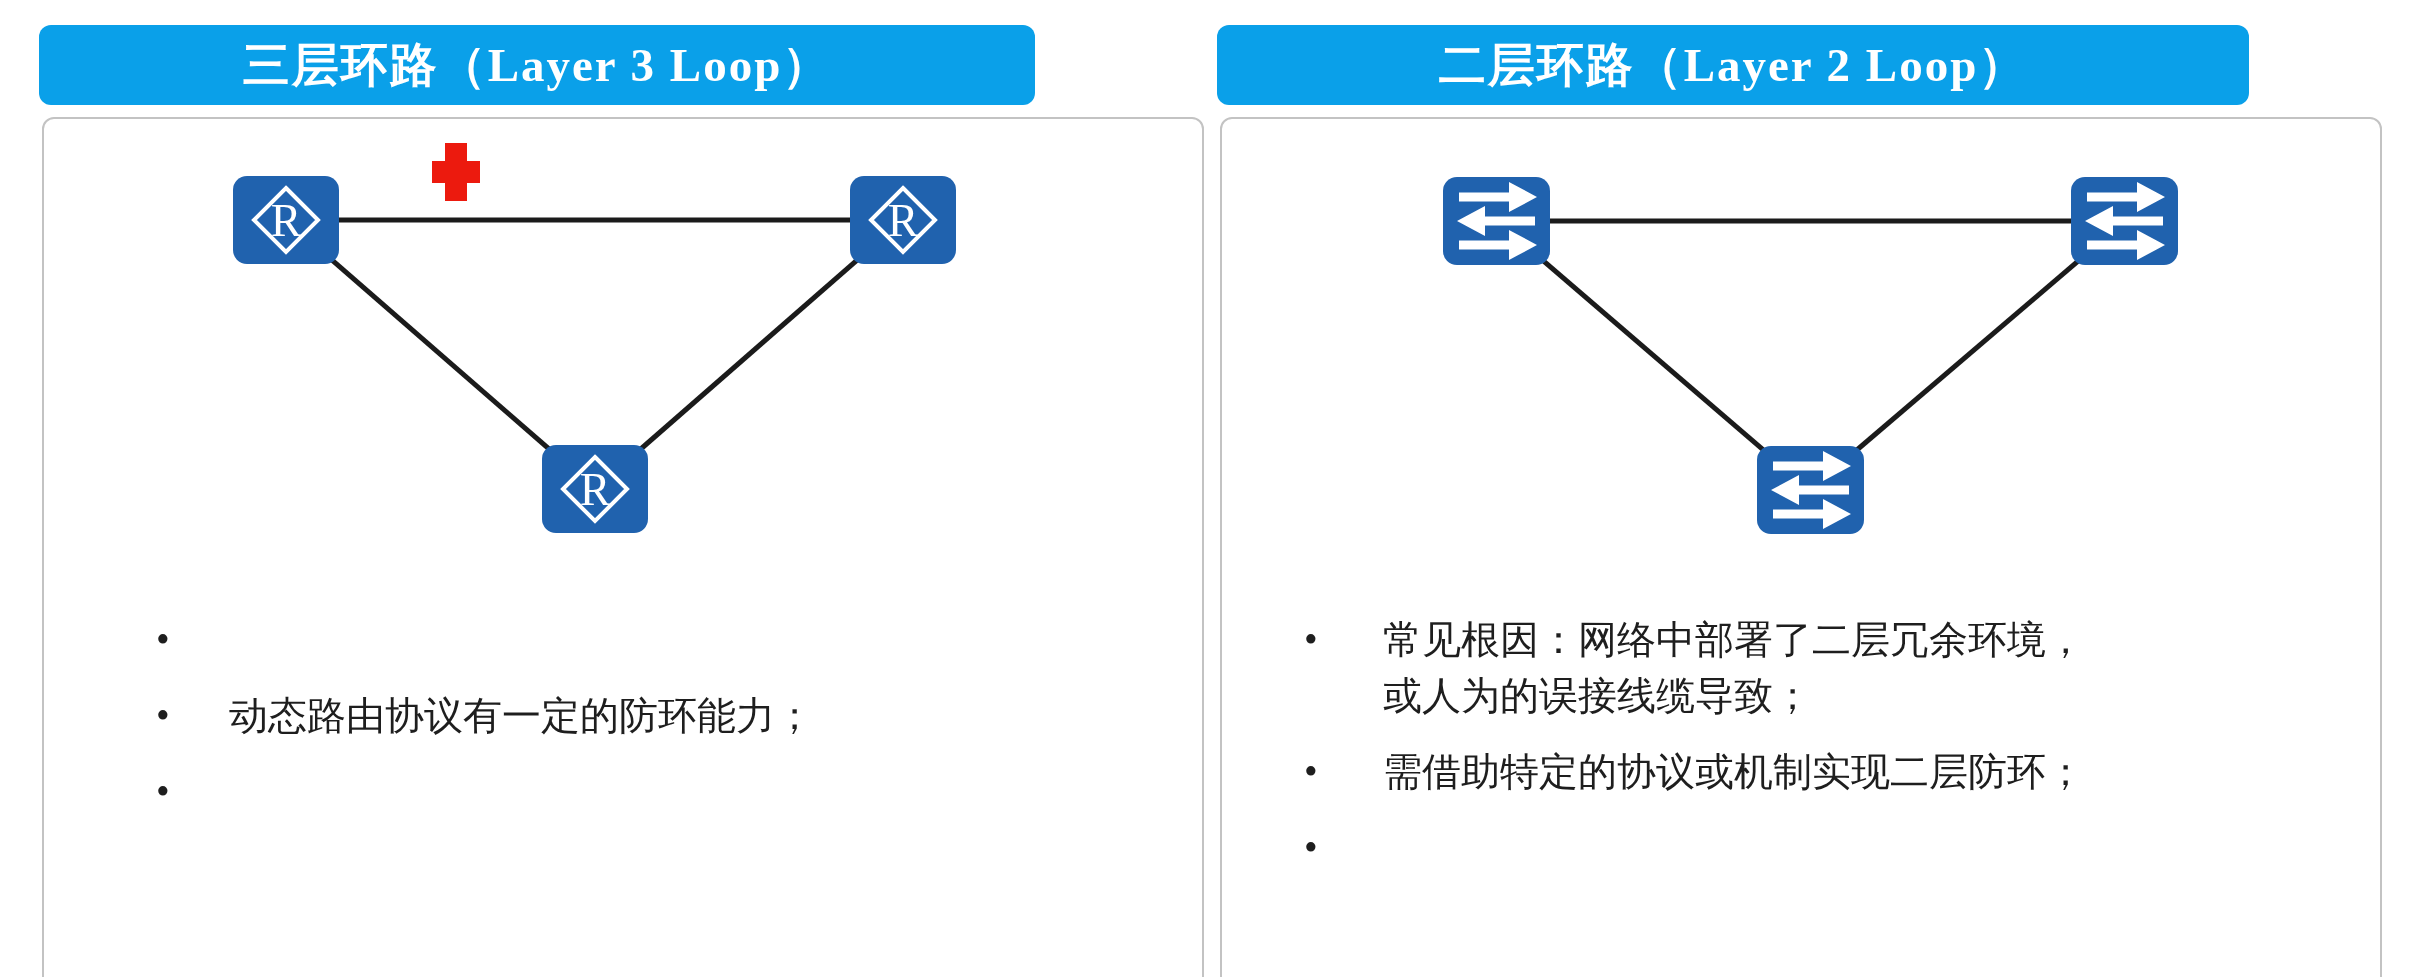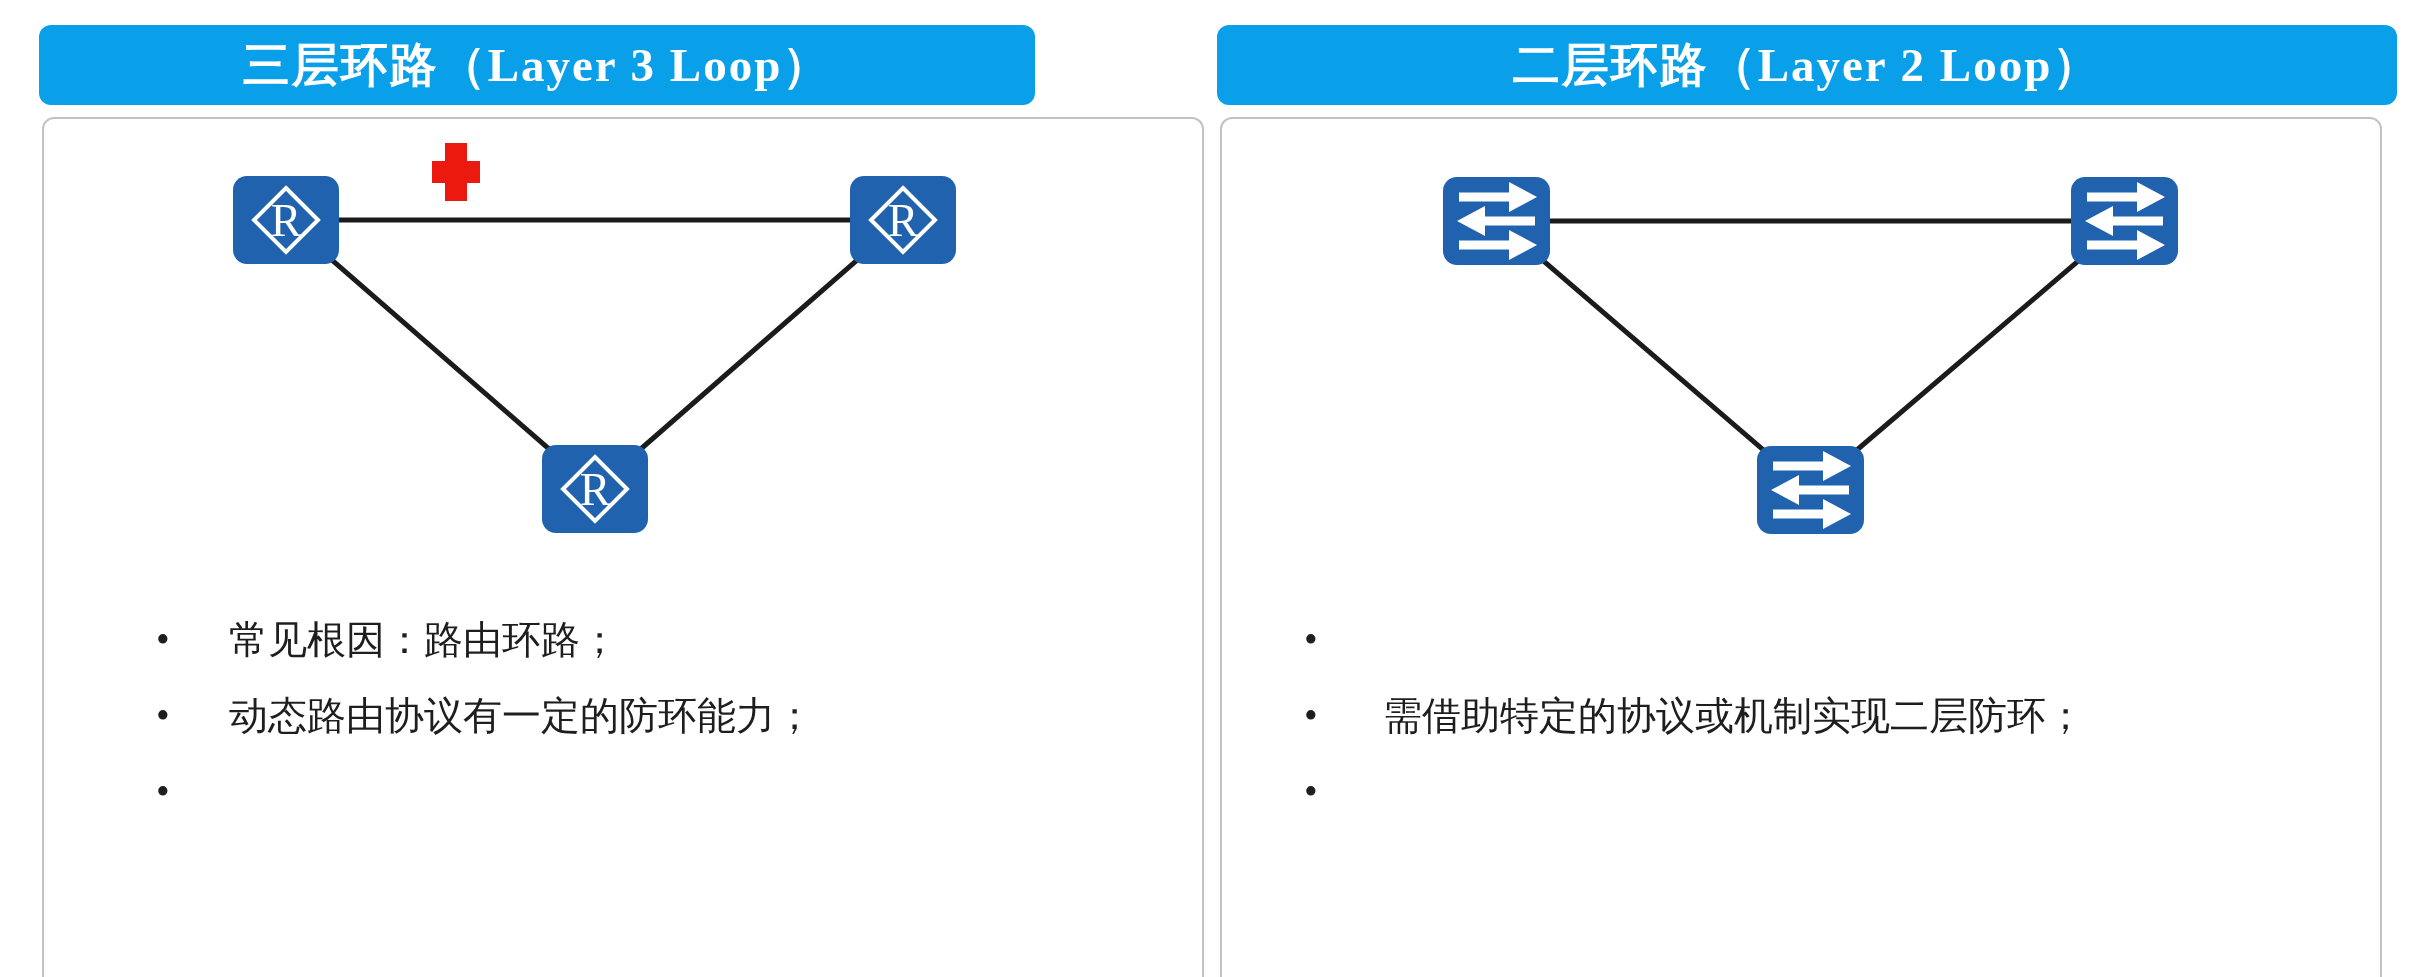--- a/index.html
+++ b/index.html
@@ -17,21 +17,21 @@
     height: 80px;
     background: #0aa0e9;
     border-radius: 12px;
     display: flex; align-items: center; justify-content: center;
     color: #ffffff;
     font-size: 47px;
     font-weight: 700;
     letter-spacing: 2px;
   }
   #header-left  { left: 39px;  top: 25px; width: 996px; }
-  #header-right { left: 1217px; top: 25px; width: 1180px; }
+  #header-right { left: 1217px; top: 25px; width: 1032px; }
 
   
   .panel-card {
     top: 117px;
     height: 890px;            
     background: #ffffff;
     border: 2px solid #c3c3c3;
     border-radius: 12px;
     box-sizing: border-box;
   }
@@ -105,21 +105,20 @@
     <path class="diamond" d="M595 457 L627 489 L595 521 L563 489 Z"></path>
     <text class="router-r" x="595" y="505">R</text>
   </g>
 
   <path class="cross" d="M445 143 L467 143 L467 161 L480 161 L480 183 L467 183 L467 201 L445 201 L445 183 L432 183 L432 161 L445 161 Z"></path>
 </svg>
 
 <div class="bullet-list abs" id="bullets-left">
   <div class="bullet-item">
     <span class="bullet-dot">•</span>
-    <span class="bullet-text">常见根因：路由环路；</span>
   </div>
   <div class="bullet-item">
     <span class="bullet-dot">•</span>
     <span class="bullet-text">动态路由协议有一定的防环能力；</span>
   </div>
   <div class="bullet-item">
     <span class="bullet-dot">•</span>
   </div>
 </div>
 
@@ -153,20 +152,22 @@
     <rect class="node-body" x="1757" y="446" width="107" height="88" rx="14"></rect>
     <path class="arrow" d="M1773 461.5 L1823 461.5 L1823 451 L1851 466 L1823 481 L1823 470.5 L1773 470.5 Z"></path>
     <path class="arrow" d="M1849 485.5 L1799 485.5 L1799 475 L1771 490 L1799 505 L1799 494.5 L1849 494.5 Z"></path>
     <path class="arrow" d="M1773 509.5 L1823 509.5 L1823 499 L1851 514 L1823 529 L1823 518.5 L1773 518.5 Z"></path>
   </g>
 </svg>
 
 <div class="bullet-list abs" id="bullets-right">
   <div class="bullet-item">
     <span class="bullet-dot">•</span>
+    <span class="bullet-text">常见根因：网络中部署了二层冗余环境，
+或人为的误接线缆导致；</span>
   </div>
   <div class="bullet-item">
     <span class="bullet-dot">•</span>
     <span class="bullet-text">需借助特定的协议或机制实现二层防环；</span>
   </div>
   <div class="bullet-item">
     <span class="bullet-dot">•</span>
   </div>
 </div>
 

